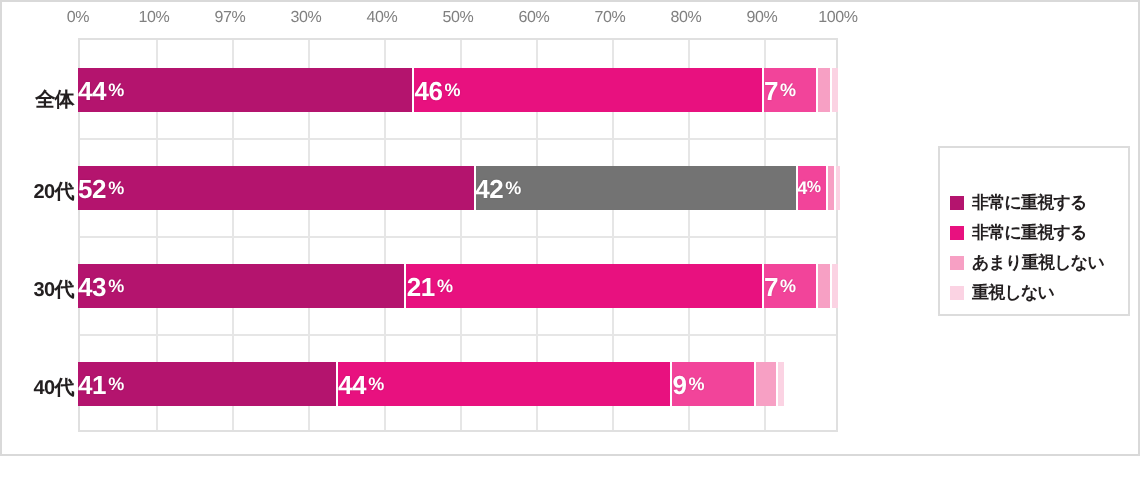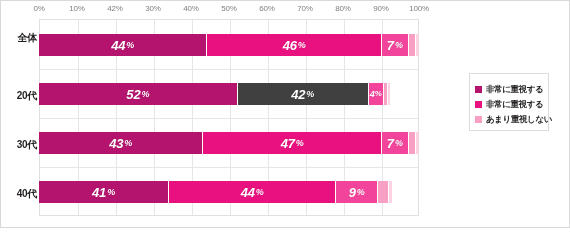--- a/index.html
+++ b/index.html
@@ -95,52 +95,50 @@
     overflow: hidden;
   }
   .seg-label {
     position: absolute;
     left: 0;
     right: 0;
     top: 0;
     bottom: 0;
     display: flex;
     align-items: center;
-    justify-content: center;
     color: #ffffff;
     font-size: 13px;
     font-weight: bold;
     line-height: 1;
     letter-spacing: -0.2px;
     text-shadow: 0 0 1px rgba(0,0,0,0.15);
-    font-style: italic;
   }
   .seg-label .pct {
     font-size: 9px;
     font-weight: bold;
     margin-left: 1px;
   }
   .seg-label.small {
     font-size: 9px;
   }
   .seg-label.small .pct {
     font-size: 8px;
     margin-left: 0;
   }
 
   
   #legend {
     position: absolute;
     left: 468px;
     top: 72px;
-    width: 80px;
+    width: 96px;
     border: 1px solid #dcdcdc;
     background: #ffffff;
     box-sizing: border-box;
-    padding: 10px 4px 5px 5px;
+    padding: 22px 4px 5px 5px;
   }
   .legend-item {
     display: flex;
     align-items: center;
     margin: 0 0 4px 0;
     height: 11px;
   }
   .legend-item:last-child { margin-bottom: 0; }
   .legend-swatch {
     width: 7px;
@@ -158,21 +156,21 @@
   }
 </style>
 </head>
 <body>
 
 <div id="chart-root">
 
   <div id="axis-labels">
       <div class="axis-tick-label" style="left: 38px;">0%</div>
       <div class="axis-tick-label" style="left: 76px;">10%</div>
-      <div class="axis-tick-label" style="left: 114px;">42%</div>
+      <div class="axis-tick-label" style="left: 114px;">97%</div>
       <div class="axis-tick-label" style="left: 152px;">30%</div>
       <div class="axis-tick-label" style="left: 190px;">40%</div>
       <div class="axis-tick-label" style="left: 228px;">50%</div>
       <div class="axis-tick-label" style="left: 266px;">60%</div>
       <div class="axis-tick-label" style="left: 304px;">70%</div>
       <div class="axis-tick-label" style="left: 342px;">80%</div>
       <div class="axis-tick-label" style="left: 380px;">90%</div>
       <div class="axis-tick-label" style="left: 418px;">100%</div>
     </div>
 
@@ -185,52 +183,52 @@
       <div class="gridline" style="left: 228px;"></div>
       <div class="gridline" style="left: 266px;"></div>
       <div class="gridline" style="left: 304px;"></div>
       <div class="gridline" style="left: 342px;"></div>
       <div class="row-sep" style="top: 49px;"></div>
       <div class="row-sep" style="top: 98px;"></div>
       <div class="row-sep" style="top: 147px;"></div>
     </div>
 
   <div id="categories-layer">
-      <div class="cat-label" style="top: 30px;">全体</div>
+      <div class="cat-label" style="top: 42px;">全体</div>
       <div class="cat-label" style="top: 88px;">20代</div>
       <div class="cat-label" style="top: 137px;">30代</div>
       <div class="cat-label" style="top: 186px;">40代</div>
     </div>
 
   <div id="bars-layer">
       <div class="bar-row" style="top: 33px; left: 38px; width: 380px;"><div class="seg" style="width: 167.2px; background: rgb(180, 20, 110);"><div class="seg-label">
             <span>44</span>
             <span class="pct">%</span>
           </div></div><div class="seg" style="width: 174.8px; background: rgb(232, 17, 127); border-left: 1px solid rgb(255, 255, 255);"><div class="seg-label">
             <span>46</span>
             <span class="pct">%</span>
           </div></div><div class="seg" style="width: 26.6px; background: rgb(242, 68, 154); border-left: 1px solid rgb(255, 255, 255);"><div class="seg-label">
             <span>7</span>
             <span class="pct">%</span>
           </div></div><div class="seg" style="width: 7.6px; background: rgb(247, 160, 196); border-left: 1px solid rgb(255, 255, 255);"></div><div class="seg" style="width: 3.8px; background: rgb(251, 211, 227); border-left: 1px solid rgb(255, 255, 255);"></div></div>
       <div class="bar-row" style="top: 82px; left: 38px; width: 380px;"><div class="seg" style="width: 197.6px; background: rgb(180, 20, 110);"><div class="seg-label">
             <span>52</span>
             <span class="pct">%</span>
-          </div></div><div class="seg" style="width: 131px; background: #404040; border-left: 1px solid rgb(255, 255, 255);"><div class="seg-label">
+          </div></div><div class="seg" style="width: 161px; background: #737373; border-left: 1px solid rgb(255, 255, 255);"><div class="seg-label">
             <span>42</span>
             <span class="pct">%</span>
           </div></div><div class="seg" style="width: 15.2px; background: rgb(242, 68, 154); border-left: 1px solid rgb(255, 255, 255);"><div class="seg-label small">
             <span>4</span>
             <span class="pct">%</span>
           </div></div><div class="seg" style="width: 3.8px; background: rgb(247, 160, 196); border-left: 1px solid rgb(255, 255, 255);"></div><div class="seg" style="width: 3.8px; background: rgb(251, 211, 227); border-left: 1px solid rgb(255, 255, 255);"></div></div>
       <div class="bar-row" style="top: 131px; left: 38px; width: 380px;"><div class="seg" style="width: 163.4px; background: rgb(180, 20, 110); padding-left: 12px;"><div class="seg-label">
             <span>43</span>
             <span class="pct">%</span>
           </div></div><div class="seg" style="width: 178.6px; background: rgb(232, 17, 127); border-left: 1px solid rgb(255, 255, 255);"><div class="seg-label">
-            <span>47</span>
+            <span>21</span>
             <span class="pct">%</span>
           </div></div><div class="seg" style="width: 26.6px; background: rgb(242, 68, 154); border-left: 1px solid rgb(255, 255, 255);"><div class="seg-label">
             <span>7</span>
             <span class="pct">%</span>
           </div></div><div class="seg" style="width: 7.6px; background: rgb(247, 160, 196); border-left: 1px solid rgb(255, 255, 255);"></div><div class="seg" style="width: 3.8px; background: rgb(251, 211, 227); border-left: 1px solid rgb(255, 255, 255);"></div></div>
       <div class="bar-row" style="top: 180px; left: 38px; width: 380px;"><div class="seg" style="width: 129px; background: rgb(180, 20, 110);"><div class="seg-label">
             <span>41</span>
             <span class="pct">%</span>
           </div></div><div class="seg" style="width: 167.2px; background: rgb(232, 17, 127); border-left: 1px solid rgb(255, 255, 255);"><div class="seg-label">
             <span>44</span>
@@ -247,15 +245,19 @@
         <span class="legend-text">非常に重視する</span>
       </div>
       <div class="legend-item">
         <span class="legend-swatch" style="background: rgb(232, 17, 127);"></span>
         <span class="legend-text">非常に重視する</span>
       </div>
       <div class="legend-item">
         <span class="legend-swatch" style="background: rgb(247, 160, 196);"></span>
         <span class="legend-text">あまり重視しない</span>
       </div>
+      <div class="legend-item">
+        <span class="legend-swatch" style="background: rgb(251, 211, 227);"></span>
+        <span class="legend-text">重視しない</span>
+      </div>
     </div>
 
 </div>
 
 </body></html>

